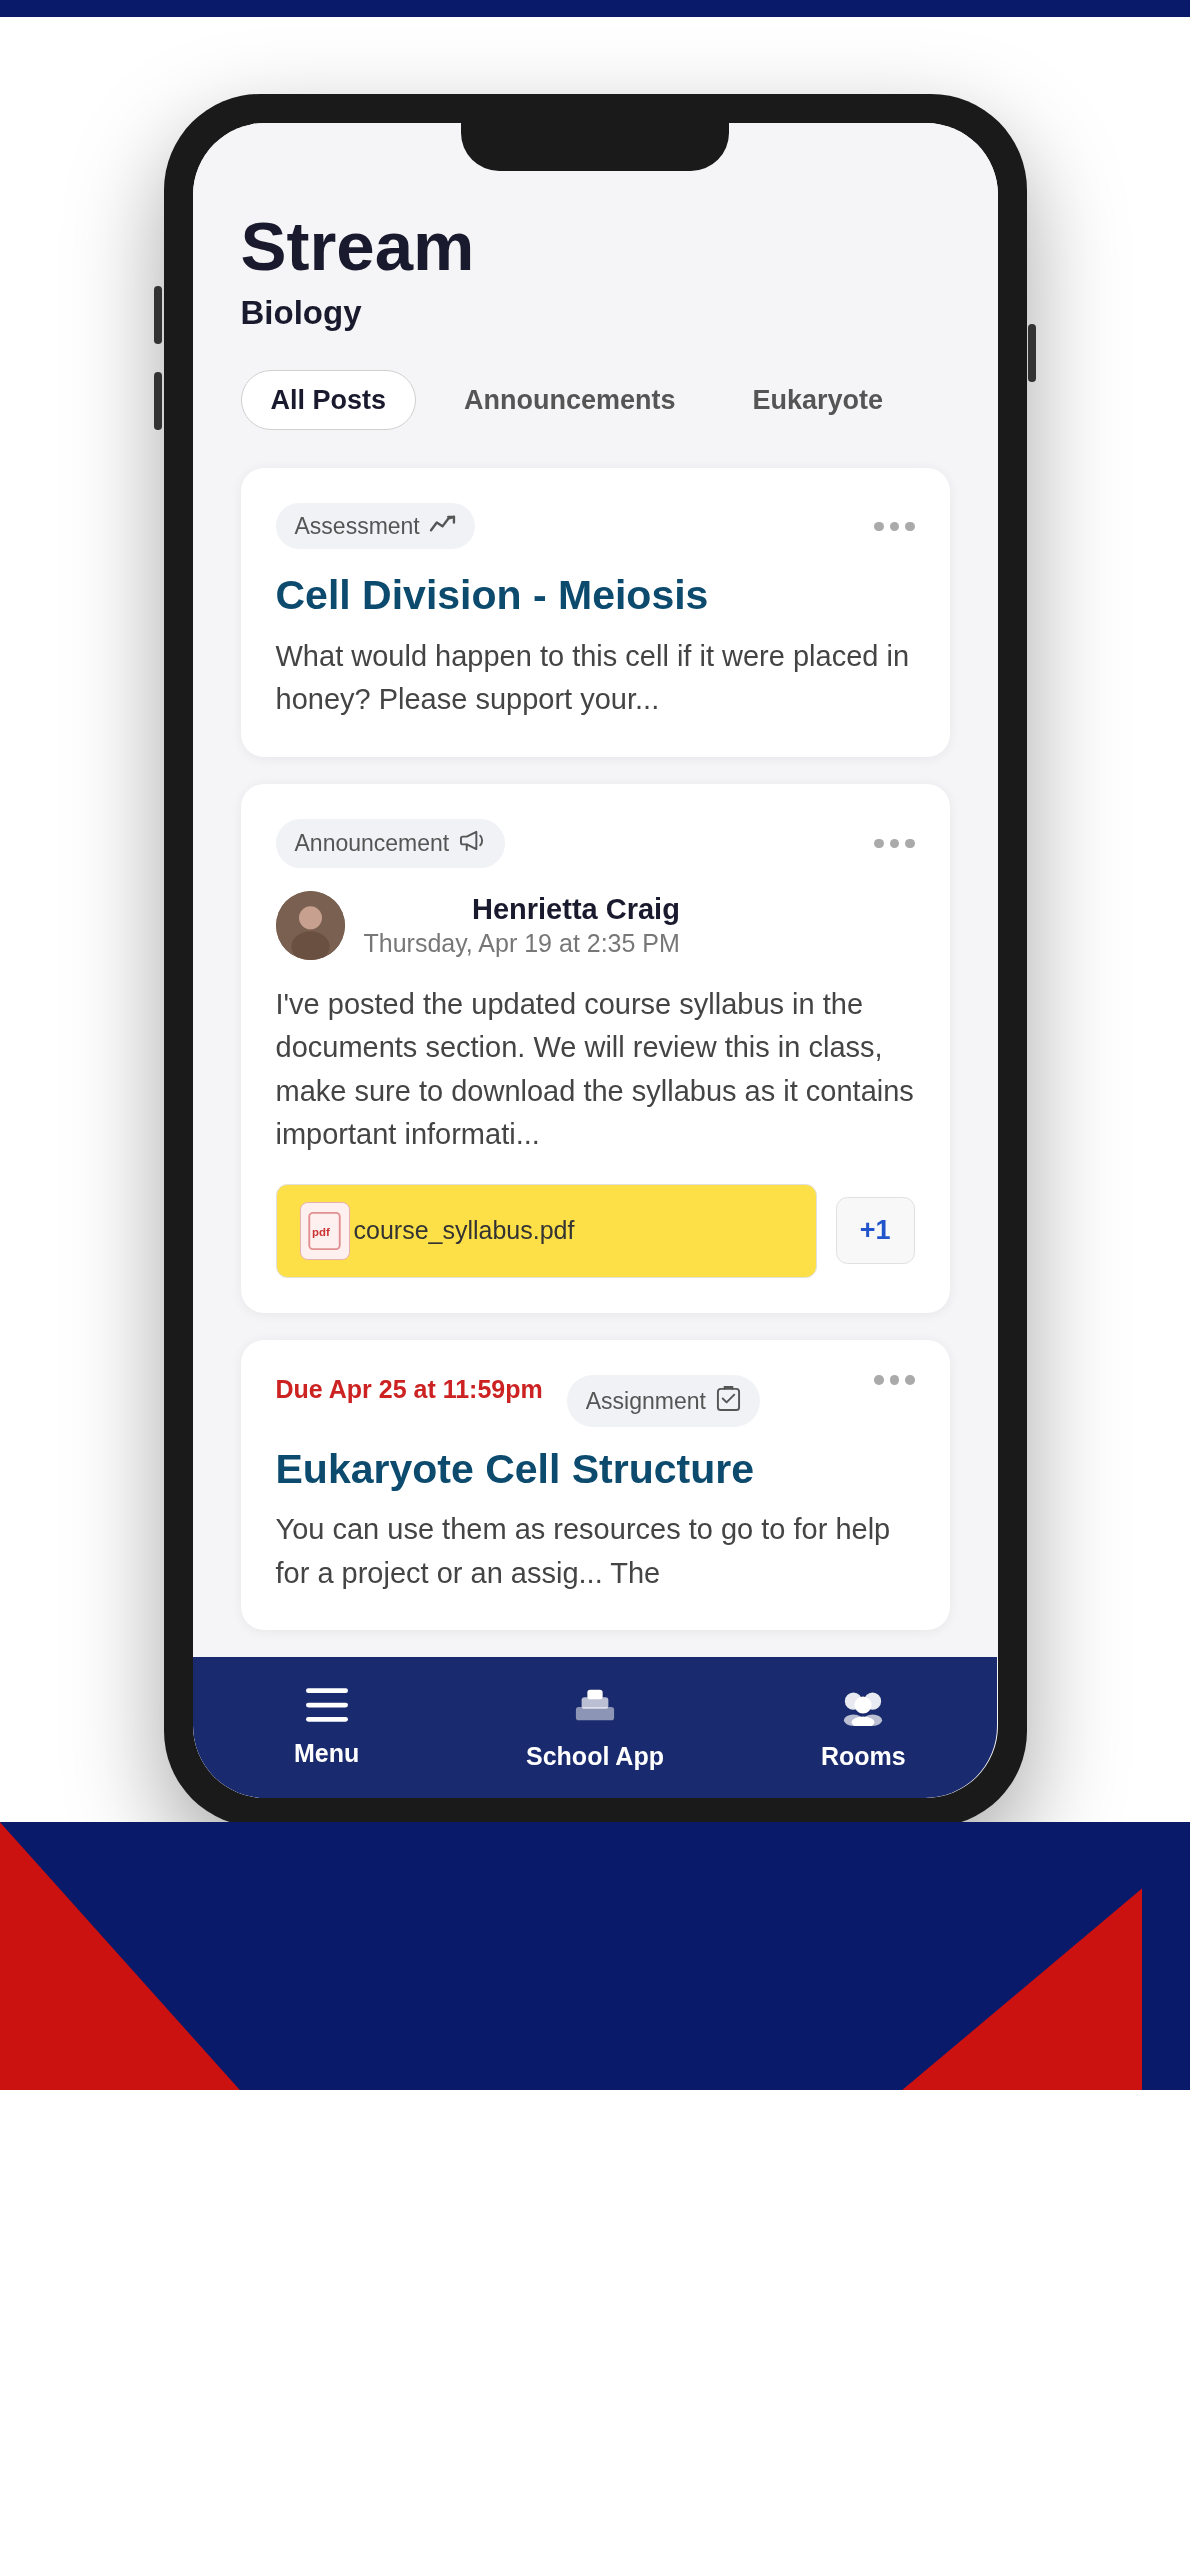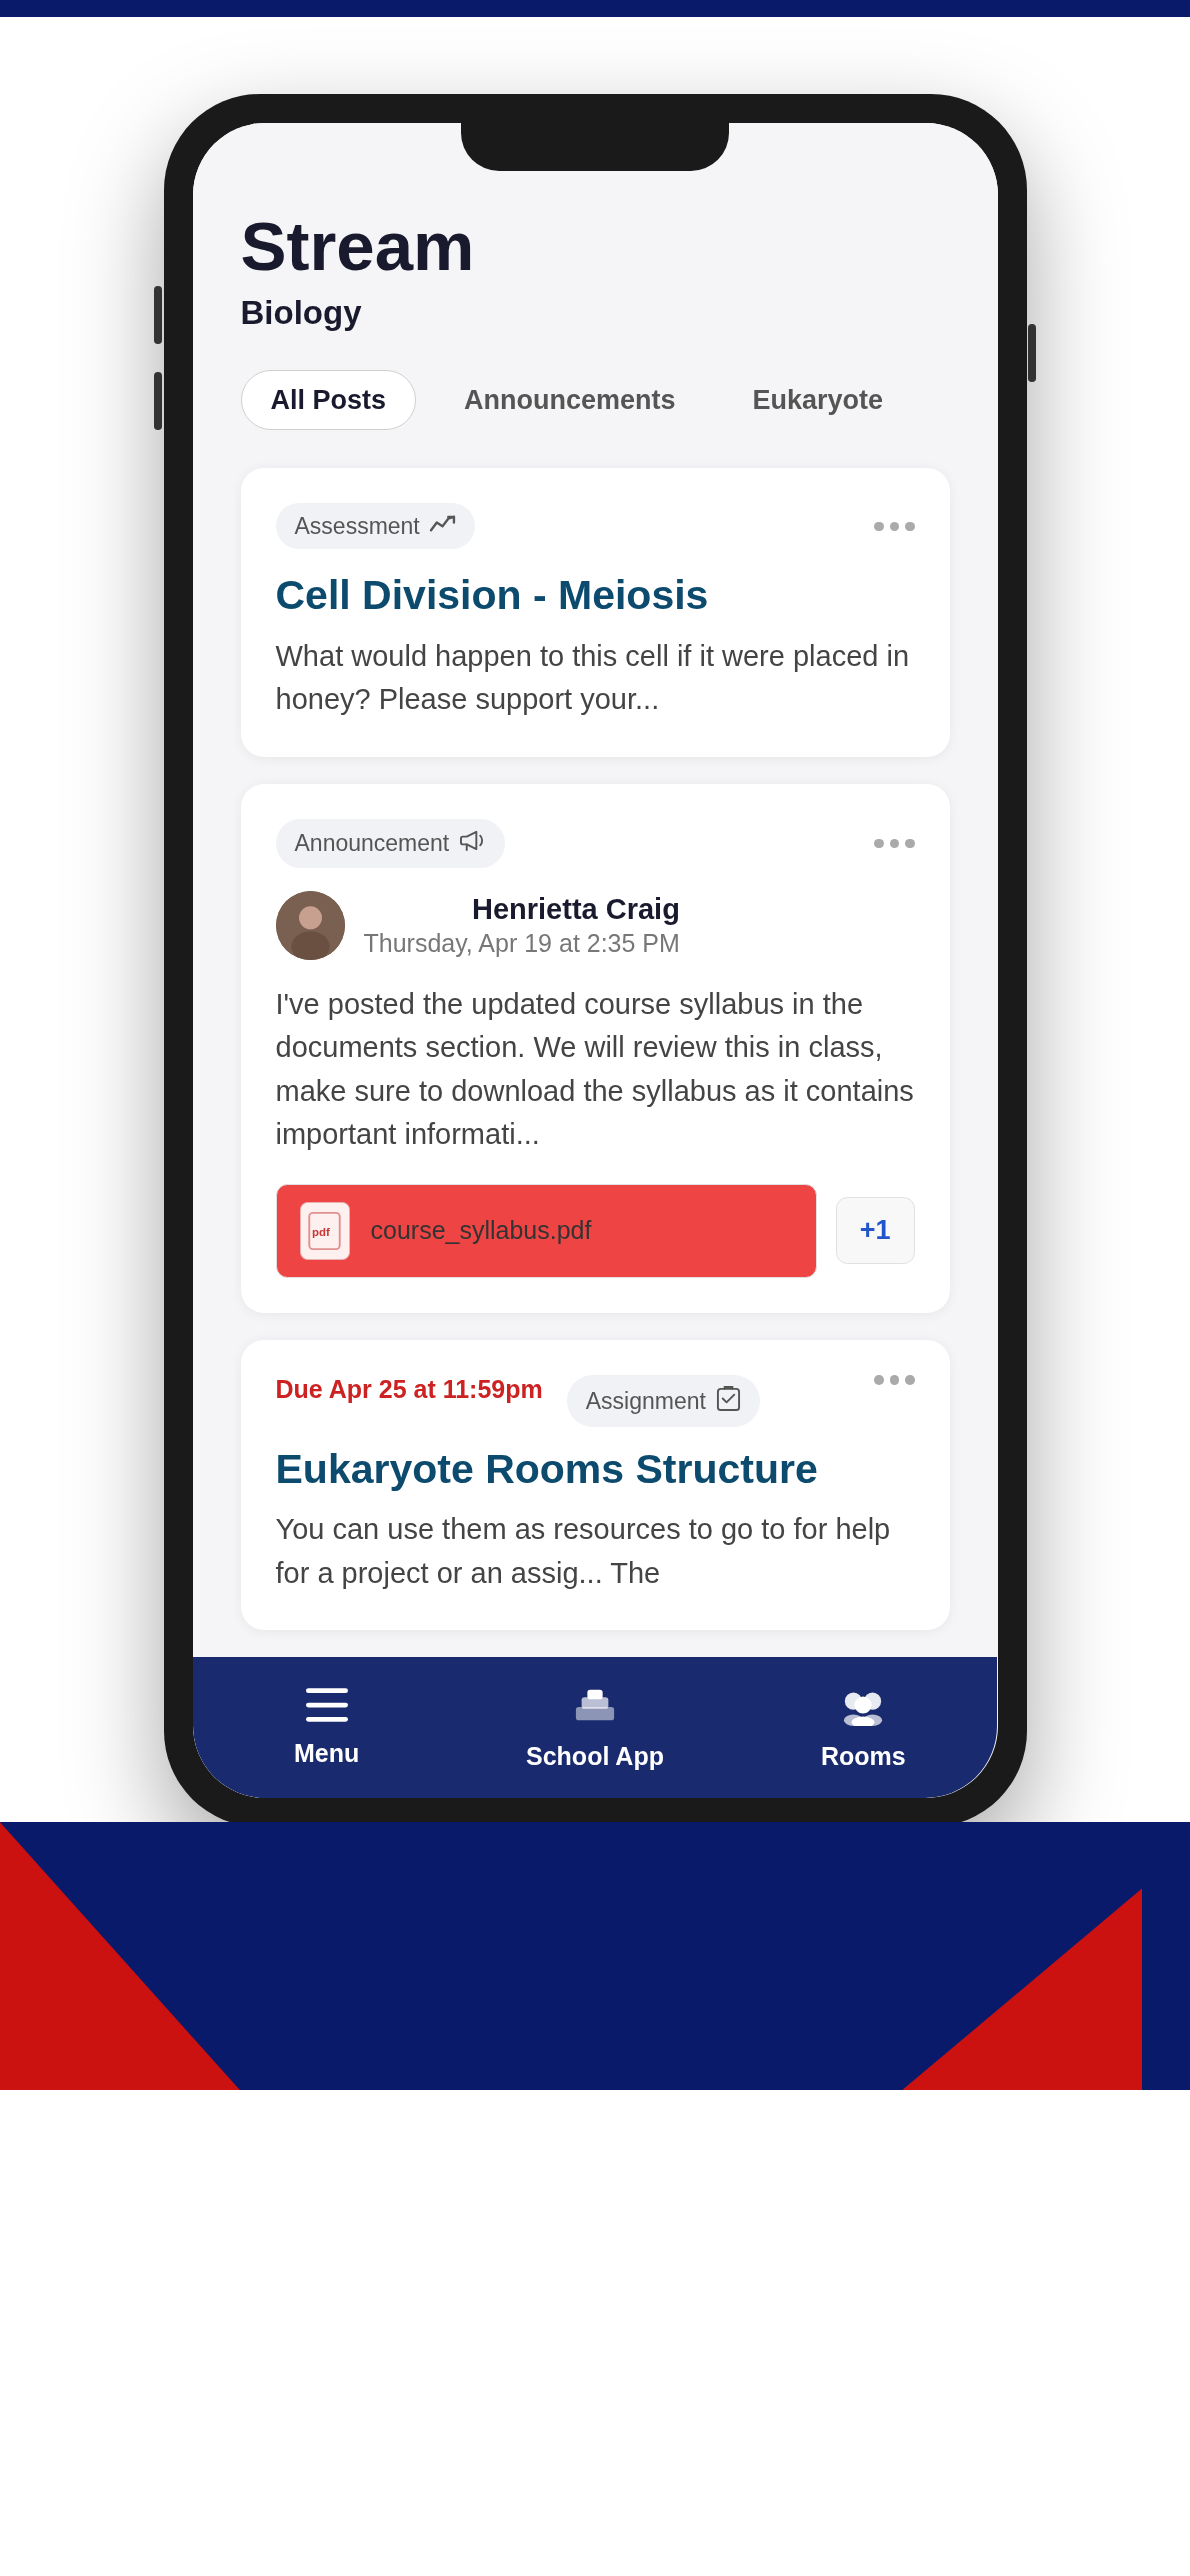--- a/index.html
+++ b/index.html
@@ -216,22 +216,22 @@
     .attachment-row {
       display: flex;
       align-items: center;
       gap: 19px;
       margin-top: 27px;
     }
 
     .pdf-attachment {
       display: flex;
       align-items: center;
-      gap: 21px;
-      background: #ef4444;
+      gap: 4px;
+      background: #fde047;
       border: 1.4px solid #e0e0e0;
       border-radius: 11.5px;
       padding: 17px 23px;
       flex: 1;
     }
 
     .pdf-icon {
       width: 50px;
       height: 58px;
       background: #fff0f0;
@@ -508,21 +508,21 @@
                       <path d="M7 14L11 18L19 10" stroke="#555" stroke-width="2" stroke-linecap="round" stroke-linejoin="round"></path>
                     </svg>
                   </span>
                 </div>
                 <div style="margin-left:auto;" class="three-dots-svg">
                   <span class="dot"></span>
                     <span class="dot"></span>
                     <span class="dot"></span>
                 </div>
               </div>
-              <div class="card-title">Eukaryote Rooms Structure</div>
+              <div class="card-title">Eukaryote Cell Structure</div>
               <div class="card-body">You can use them as resources to go to for help for a project or an assig... The</div>
             </div>
 
           </div>
 
           <div class="bottom-nav">
             <div class="nav-item nav-item-menu">
               <div>
                 <svg width="42" height="35" viewBox="0 0 44 36" fill="none">
                   <rect y="0" width="44" height="5" rx="2.5" fill="white"></rect>

